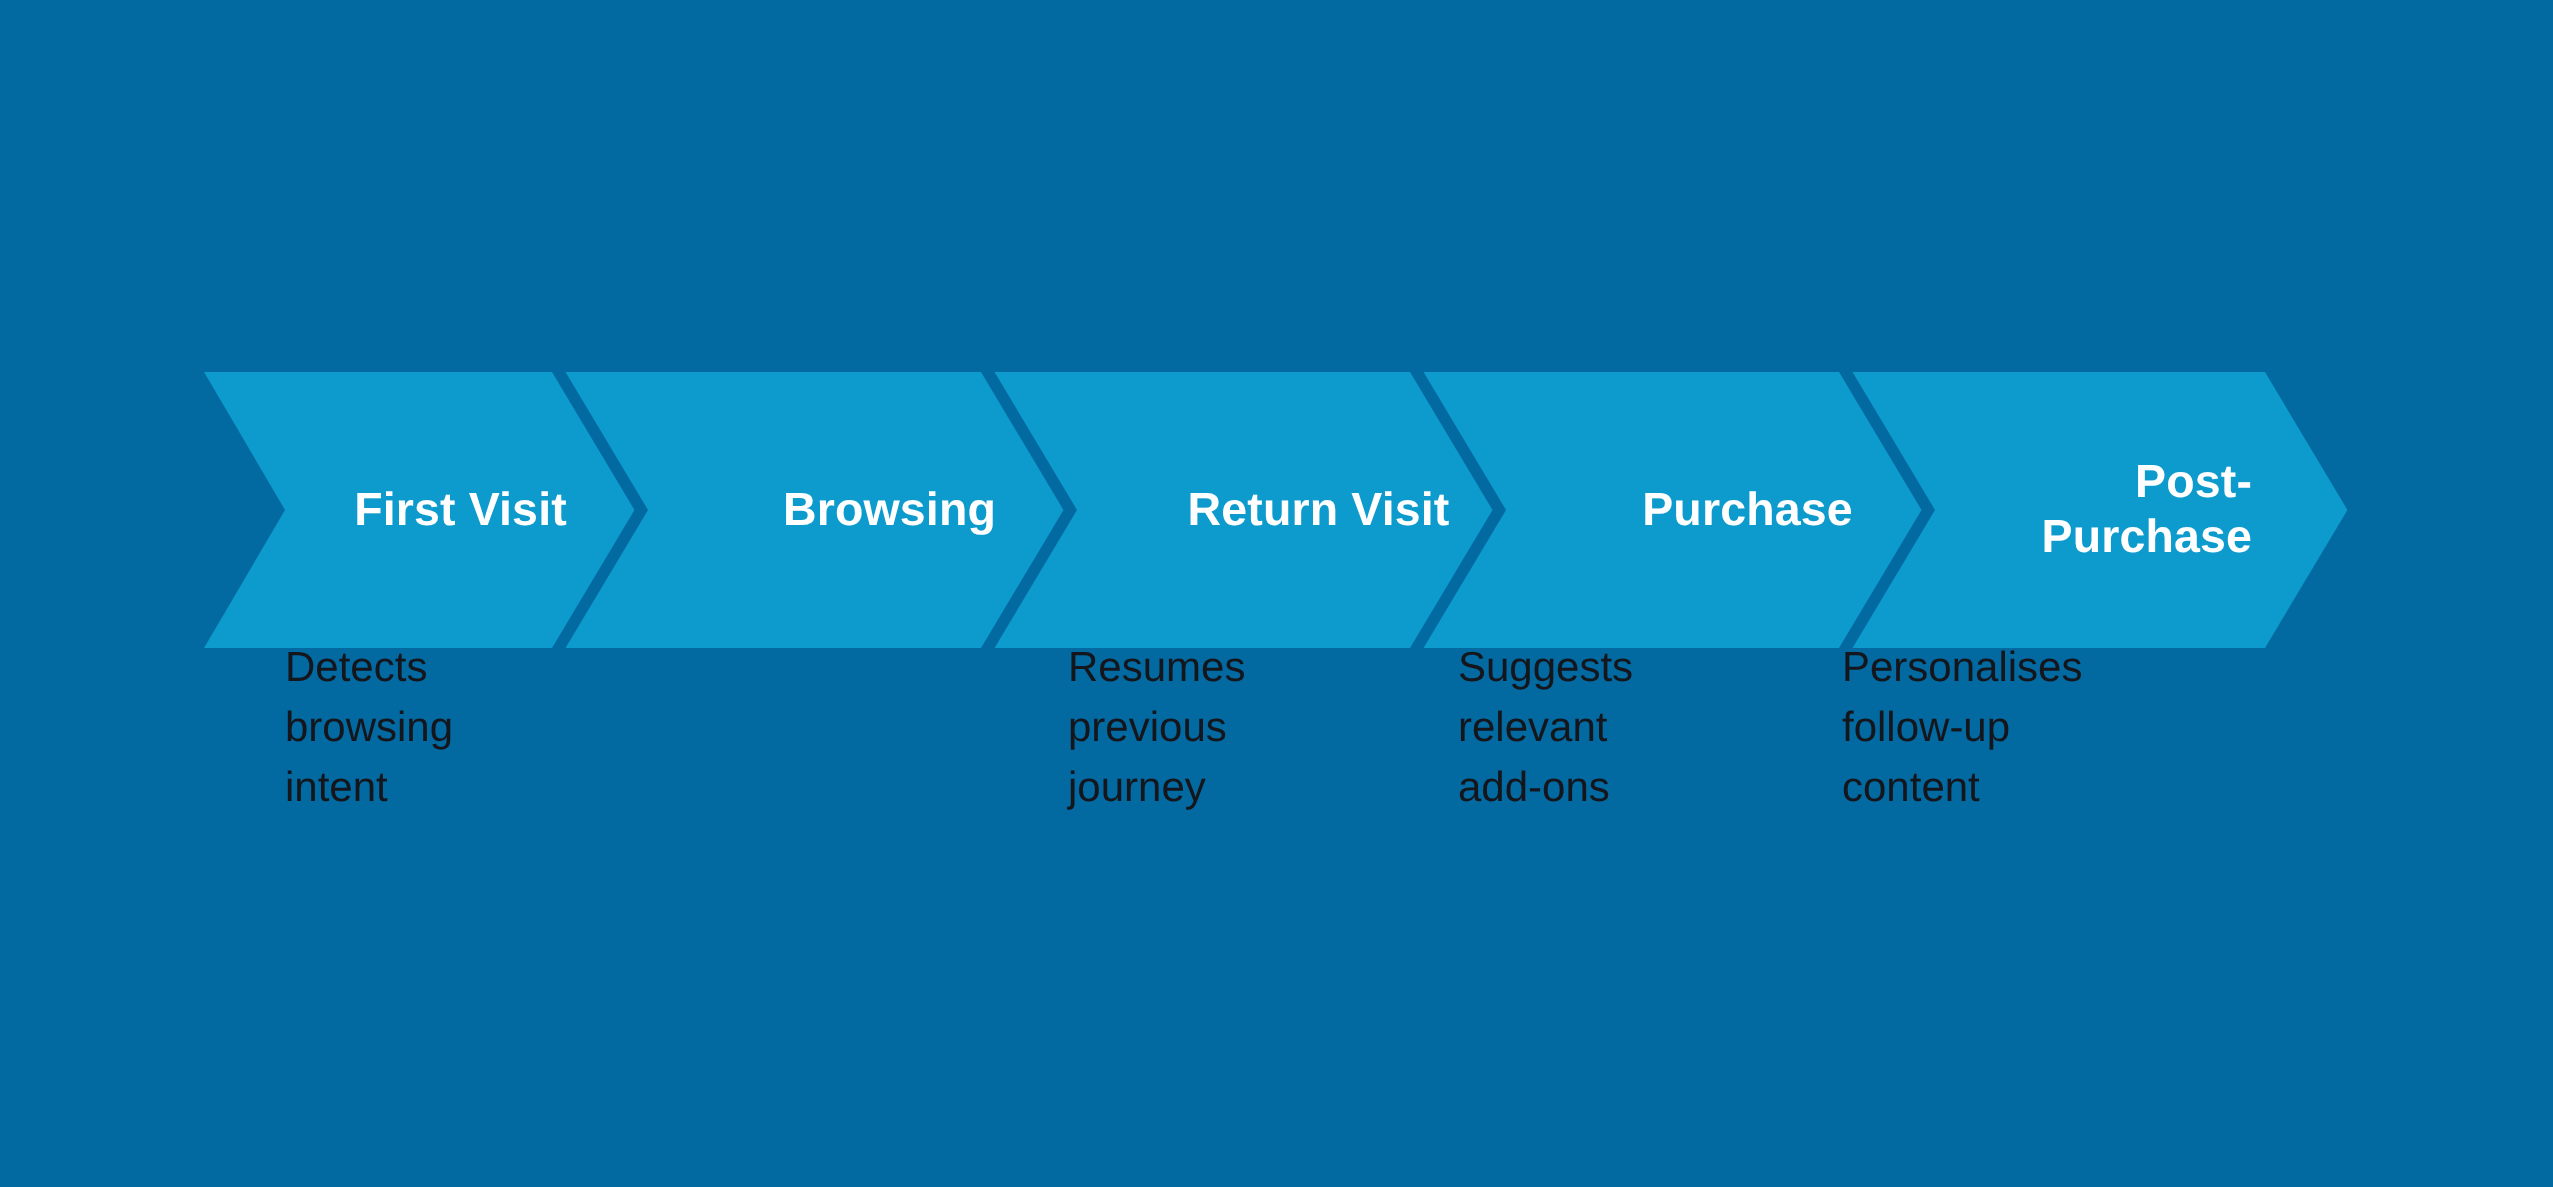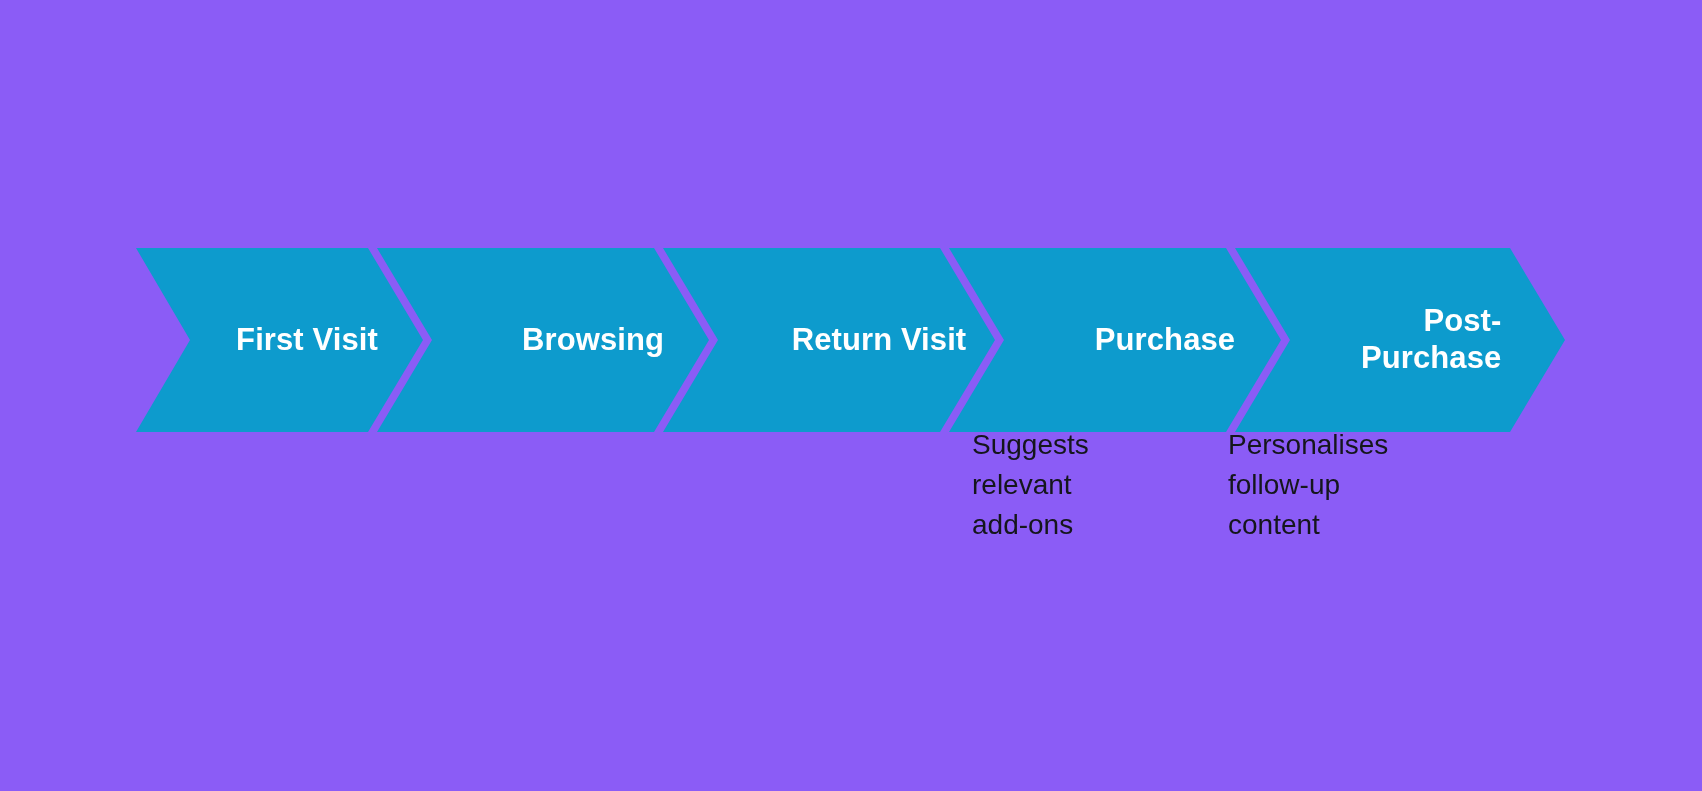--- a/index.html
+++ b/index.html
@@ -12,21 +12,21 @@
     height: 791px;
     background: #deeff7;
     font-family: "Liberation Sans", sans-serif;
     overflow: hidden;
   }
 
   .canvas {
     position: relative;
     width: 1702px;
     height: 791px;
-    background: #8b5cf6;
+    background: #0369a1;
   }
 
   
   .flow {
     position: absolute;
     left: 136px;
     top: 248px;
     width: 1429px;
     height: 184px;
   }
@@ -124,20 +124,26 @@
       <div class="stage-label s1">Browsing</div>
       <div class="stage-label s2">Return Visit</div>
       <div class="stage-label s3">Purchase</div>
       <div class="stage-label s4">Post-
 Purchase</div>
     </div>
 
   </div>
 
   <div class="descriptions">
+    <div class="desc d0">Detects
+browsing
+intent</div>
+    <div class="desc d2">Resumes
+previous
+journey</div>
     <div class="desc d4">Personalises
 follow-up
 content</div>
     <div class="desc d3">Suggests
 relevant
 add-ons</div>
   </div>
 
 </div>
 

